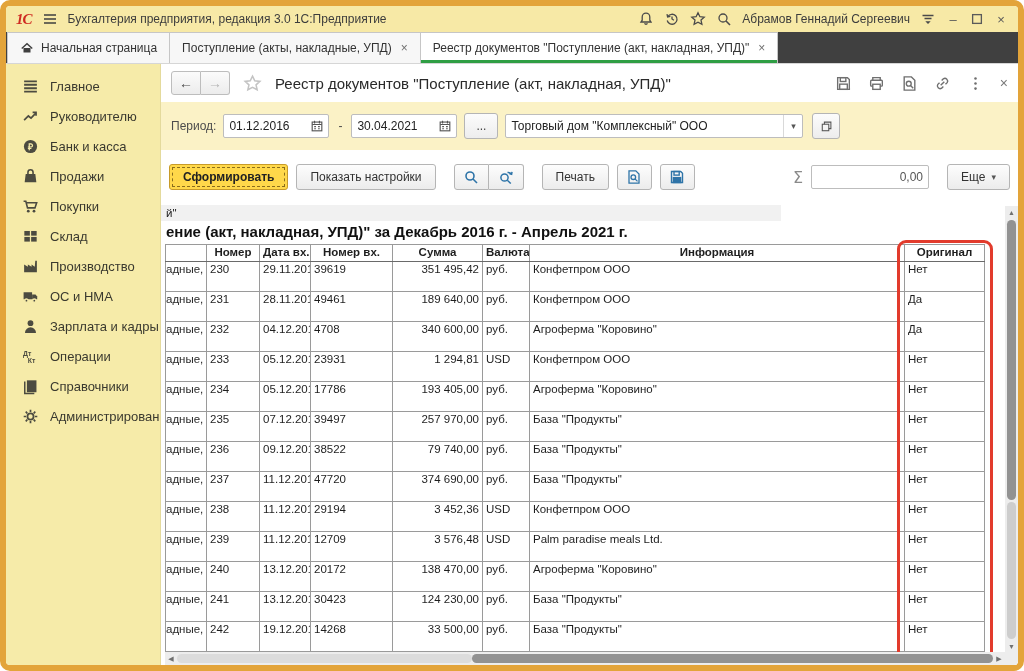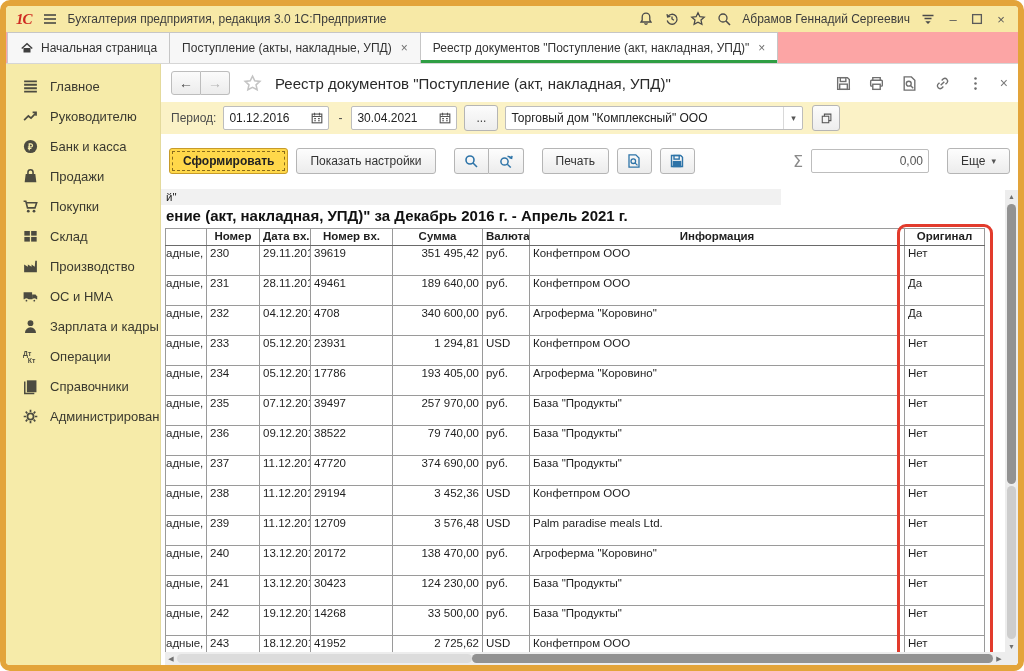--- a/index.html
+++ b/index.html
@@ -11,21 +11,21 @@
   .titlebar{height:26px;background:#f7e9a6;display:flex;align-items:center;padding:0 10px;gap:10px;flex:0 0 auto;}
   .logo1c{color:#cf2a21;font-weight:bold;font-style:italic;font-size:15px;font-family:"Liberation Serif",serif;letter-spacing:-1px;}
   .tb-menu{color:#3f3f3f;width:16px;height:16px;}
   .tb-title{font-size:12px;color:#3c3c3c;white-space:nowrap;}
   .tb-right{margin-left:auto;display:flex;align-items:center;gap:10px;color:#4a4a4a;}
   .tb-ico{width:16px;height:16px;color:#4a4a4a;}
   .tb-user{font-size:12px;color:#3c3c3c;white-space:nowrap;}
   .winbtn{width:14px;height:14px;color:#5a5a5a;display:flex;align-items:center;justify-content:center;font-size:13px;}
 
   
-  .tabbar{height:31px;background:#fca5a5;display:flex;align-items:stretch;padding-left:2px;flex:0 0 auto;border-bottom:1px solid #d6d6d6;}
+  .tabbar{height:31px;background:#404040;display:flex;align-items:stretch;padding-left:2px;flex:0 0 auto;border-bottom:1px solid #d6d6d6;}
   .tab{display:flex;align-items:center;gap:7px;padding:0 12px;font-size:12px;color:#333;background:#f7f7f7;
     border:1px solid #c6c6c6;border-bottom:none;position:relative;white-space:nowrap;margin-left:-1px;}
   .tab.active{background:#fff;}
   .tab.active::after{content:"";position:absolute;left:0;right:0;bottom:0;height:3px;background:#2f9e44;}
   .tab-home{width:14px;height:14px;color:#3f3f3f;}
   .tab-close{color:#707070;font-size:12px;margin-left:2px;}
 
   
   .body-row{flex:1;display:flex;min-height:0;}
   .sidebar{width:154px;background:#f6eba9;padding-top:7px;flex:0 0 auto;overflow:hidden;}
@@ -41,21 +41,21 @@
     display:flex;align-items:center;justify-content:center;font-size:14px;}
   .histbtn.back{border-radius:3px 0 0 3px;color:#4a4a4a;}
   .histbtn.fwd{border-radius:0 3px 3px 0;border-left:none;color:#b5b5b5;}
   .nav-star{width:19px;height:19px;color:#c3c3c3;margin:0 5px;}
   .nav-title{font-size:15px;color:#2a2a2a;white-space:nowrap;overflow:hidden;}
   .nav-icons{margin-left:auto;display:flex;gap:16px;color:#6f6f6f;align-items:center;}
   .nav-ico{width:17px;height:17px;color:#6f6f6f;}
   .nav-close{font-size:14px;color:#7a7a7a;}
 
   
-  .filter-row{height:32px;background:#fbf2c6;display:flex;align-items:center;padding:0 10px;gap:7px;flex:0 0 auto;}
+  .filter-row{height:48px;background:#fbf2c6;display:flex;align-items:center;padding:0 10px;gap:7px;flex:0 0 auto;}
   .f-label{font-size:12px;color:#4c4c4c;}
   .field{background:#fff;border:1px solid #bdbdbd;border-radius:2px;height:24px;box-sizing:border-box;
     display:flex;align-items:center;font-size:12px;color:#222;}
   .field input{border:none;outline:none;background:transparent;font:inherit;color:inherit;width:100%;padding:0 5px;}
   .date-field{width:106px;}
   .cal-btn{width:22px;height:22px;display:flex;align-items:center;justify-content:center;color:#555;flex:0 0 auto;}
   .cal-btn svg{width:14px;height:14px;}
   .dash{font-size:12px;color:#4c4c4c;padding:0 2px;}
   .dots-btn{width:32px;height:24px;border:1px solid #b5b5b5;border-radius:3px;background:linear-gradient(#fcfcfc,#ededed);
     font-size:12px;color:#444;display:flex;align-items:center;justify-content:center;}

